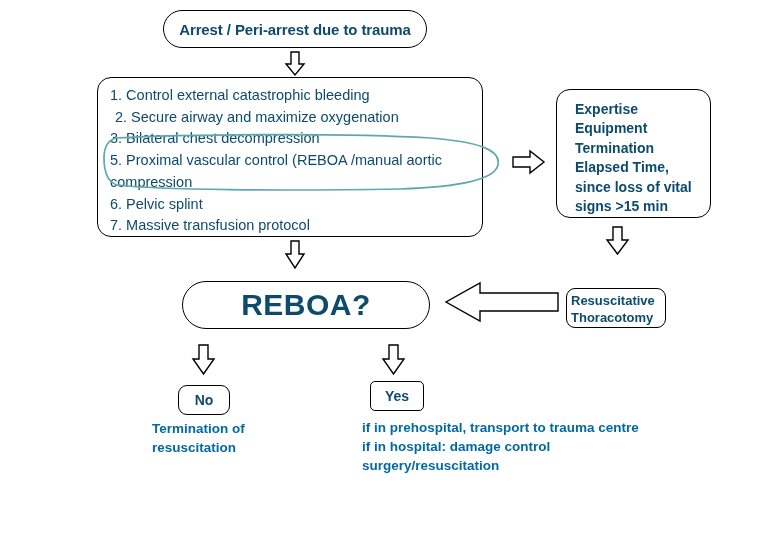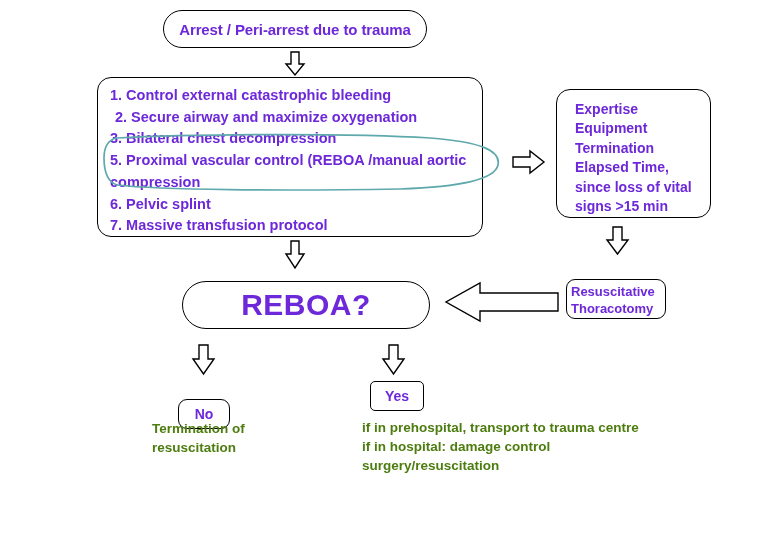--- a/index.html
+++ b/index.html
@@ -17,21 +17,21 @@
     overflow: hidden;
   }
 
   
   .node {
     position: absolute;
     box-sizing: border-box;
     border: 1.6px solid #000000;
     background: #ffffff;
     font-weight: bold;
-    color: #6d28d9;
+    color: #0c4a6e;
   }
 
   
   .node-arrest {
     left: 163px;
     top: 10px;
     width: 264px;
     height: 38px;
     border-radius: 19px / 19px;
     display: flex;
@@ -52,21 +52,21 @@
   }
   .steps-list {
     list-style: none;
     margin: 0;
     padding: 0;
     font-size: 14.5px;
     line-height: 21.7px;
   }
   .steps-list li {
     white-space: nowrap;
-    font-weight: bold;
+    font-weight: normal;
   }
   .steps-list li.wrap { white-space: normal; }
   .step-indent { padding-left: 5px; }
 
   
   .node-expertise {
     left: 556px;
     top: 89px;
     width: 155px;
     height: 129px;
@@ -86,34 +86,34 @@
     display: flex;
     align-items: center;
     justify-content: center;
     font-size: 30px;
     letter-spacing: 0.5px;
   }
 
   
   .node-thoracotomy {
     left: 566px;
-    top: 279px;
+    top: 288px;
     width: 100px;
     height: 40px;
     border-radius: 9px;
     padding: 3px 0 0 4px;
     font-size: 13px;
     line-height: 17px;
     font-weight: bold;
   }
 
   
   .node-no {
     left: 178px;
-    top: 399px;
+    top: 385px;
     width: 52px;
     height: 30px;
     border-radius: 9px;
     display: flex;
     align-items: center;
     justify-content: center;
     font-size: 14px;
   }
   .node-yes {
     left: 370px;
@@ -126,21 +126,21 @@
     justify-content: center;
     font-size: 14px;
   }
 
   
   .caption {
     position: absolute;
     font-weight: bold;
     font-size: 13.5px;
     line-height: 19px;
-    color: #4d7c0f;
+    color: #0369a1;
     white-space: pre-line;
   }
   .caption-termination { left: 152px; top: 419px; }
   .caption-yes-detail  { left: 362px; top: 418px; }
 
   
   .arrow { position: absolute; }
   .arrow svg { display: block; overflow: visible; }
   .arrow path {
     fill: #ffffff;

